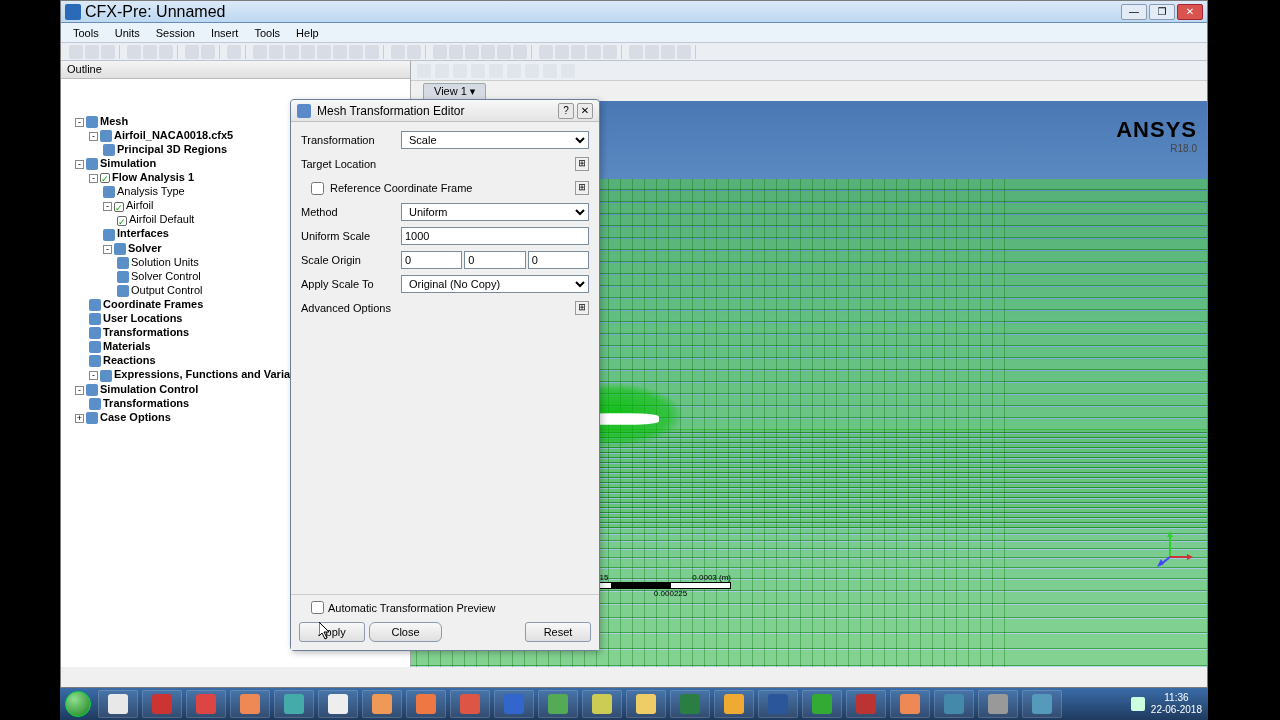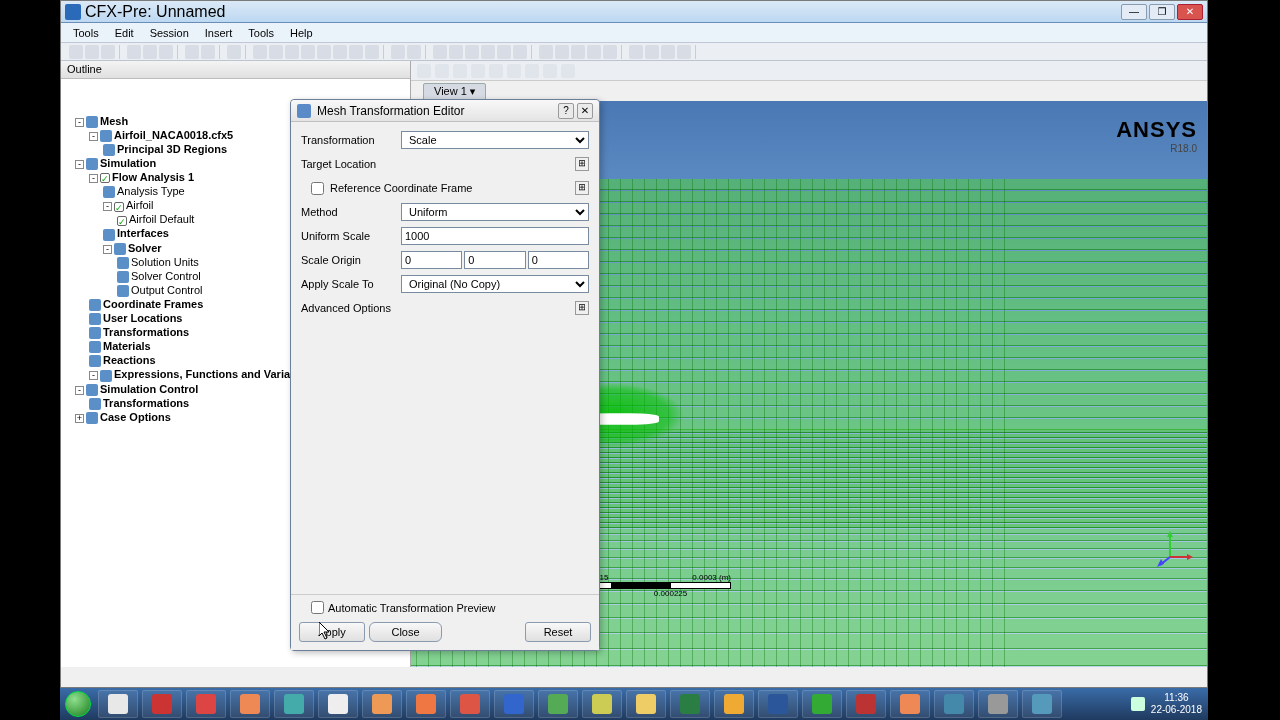--- a/index.html
+++ b/index.html
@@ -117,21 +117,21 @@
   <div class="titlebar">
     <div class="app-icon"></div>
     <div class="title-text">CFX-Pre:  Unnamed</div>
     <div class="win-btn">—</div>
     <div class="win-btn">❐</div>
     <div class="win-btn close-btn">✕</div>
   </div>
 
   <div class="menubar">
     <span>Tools</span>
-    <span>Edit</span>
+    <span>Units</span>
     <span>Session</span>
     <span>Insert</span>
     <span>Tools</span>
     <span>Help</span>
   </div>
 
   <div class="toolbar">
     <div class="tb-grp">
           <button class="tb-btn"></button>
           <button class="tb-btn"></button>

